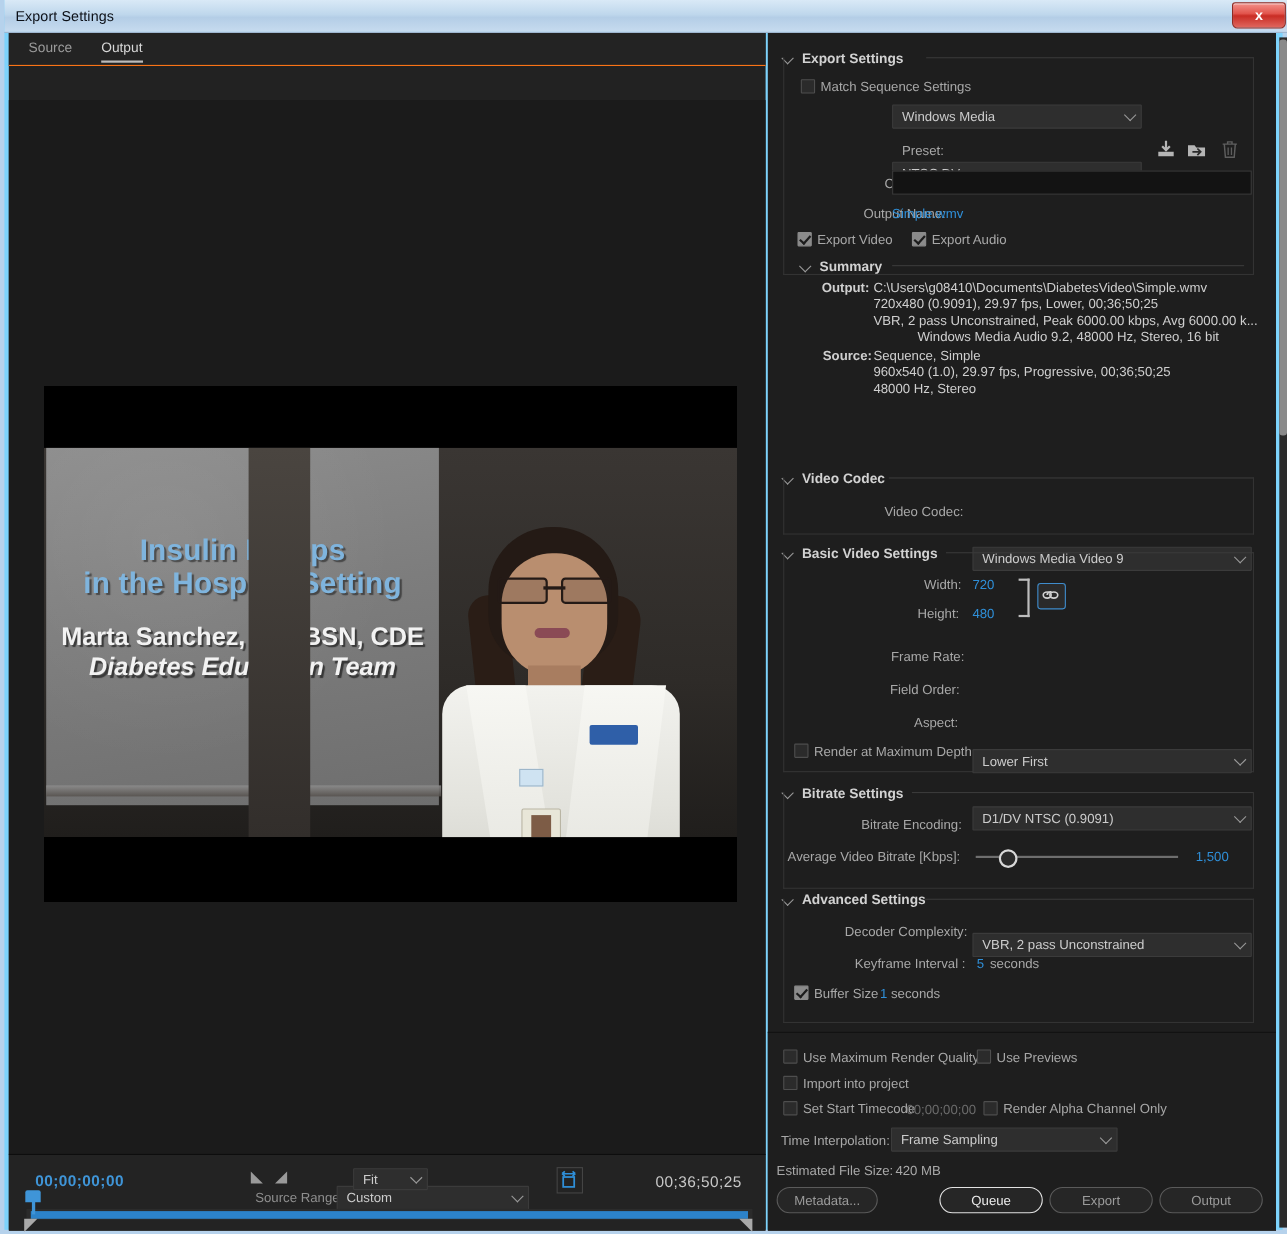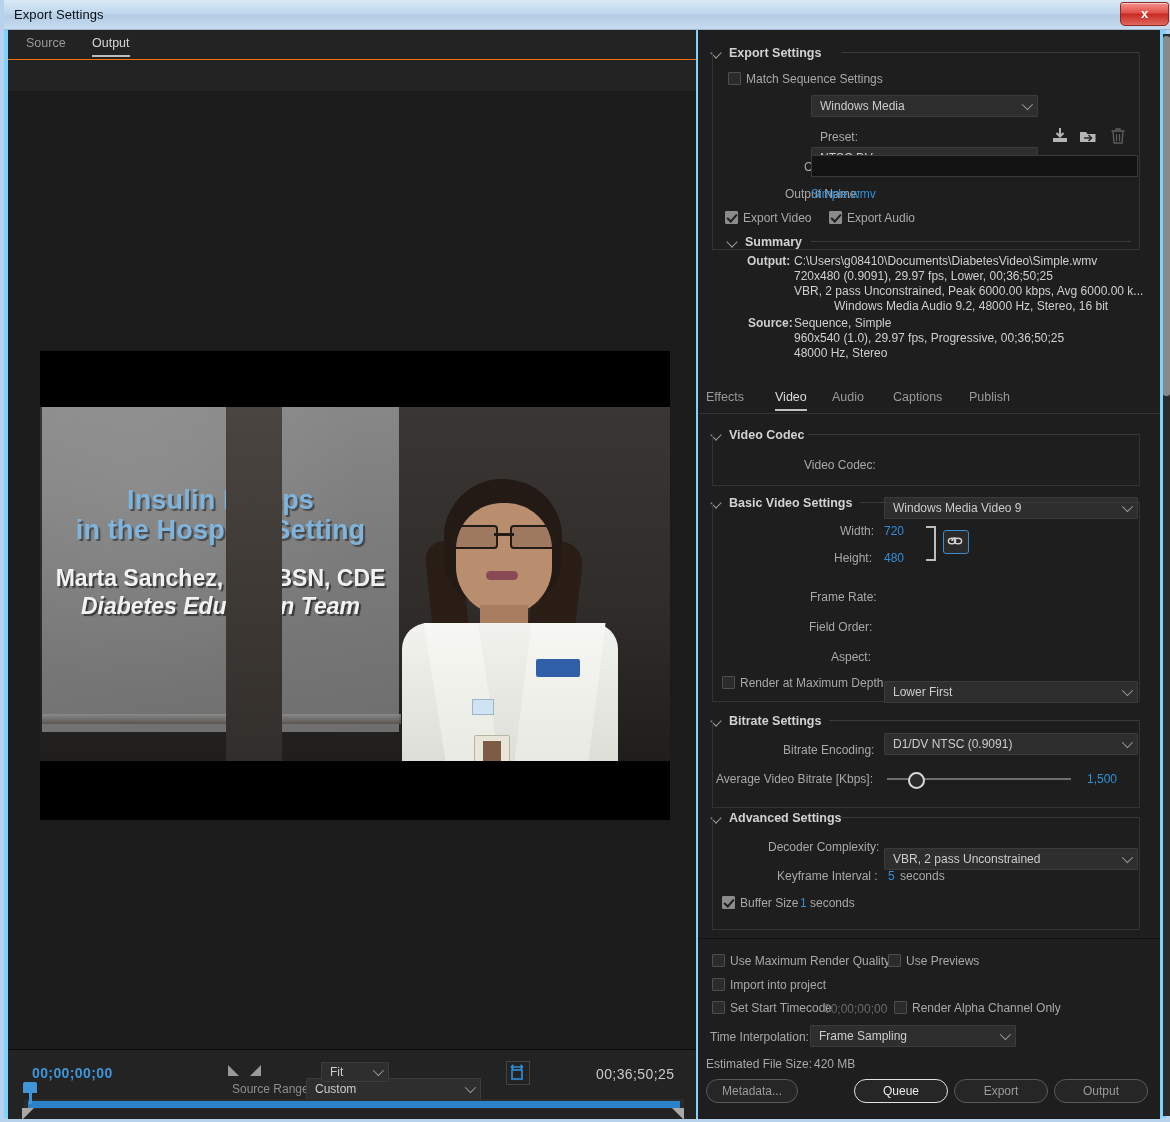--- a/index.html
+++ b/index.html
@@ -363,27 +363,20 @@
     <div class="txt-w" style="left:96px;top:224px;">C:\Users\g08410\Documents\DiabetesVideo\Simple.wmv</div>
     <div class="txt-w" style="left:96px;top:239px;">720x480 (0.9091), 29.97 fps, Lower, 00;36;50;25</div>
     <div class="txt-w" style="left:96px;top:254px;">VBR, 2 pass Unconstrained, Peak 6000.00 kbps, Avg 6000.00 k...</div>
     <div class="txt-w" style="left:92px;top:269px;margin-left:44px;">Windows Media Audio 9.2, 48000 Hz, Stereo, 16 bit</div>
 
     <div class="txt bold" style="left:50px;top:286px;">Source:</div>
     <div class="txt-w" style="left:96px;top:286px;">Sequence, Simple</div>
     <div class="txt-w" style="left:96px;top:301px;">960x540 (1.0), 29.97 fps, Progressive, 00;36;50;25</div>
     <div class="txt-w" style="left:96px;top:316px;">48000 Hz, Stereo</div>
 
-    <div class="subtabs">
-      <div class="stab" style="left:8px;">Effects</div>
-      <div class="stab active" style="left:77px;">Video</div>
-      <div class="stab" style="left:134px;">Audio</div>
-      <div class="stab" style="left:195px;">Captions</div>
-      <div class="stab" style="left:271px;">Publish</div>
-    </div>
 
     <div class="tri-open" style="left:14px;top:401px;"></div>
     <div class="grp-hdr" style="left:31px;top:398px;">Video Codec</div>
     <div class="grp-rule" style="left:110px;top:404px;width:332px;"></div>
     <div class="grp-box" style="left:14px;top:404px;width:428px;height:52px;border-top:none;"></div>
     <div class="txt" style="left:106px;top:428px;">Video Codec:</div>
     <div class="sel" style="left:186px;top:423px;width:254px;height:22px;">
       <span class="v">Windows Media Video 9</span>
       <span class="chev"></span>
     </div>

